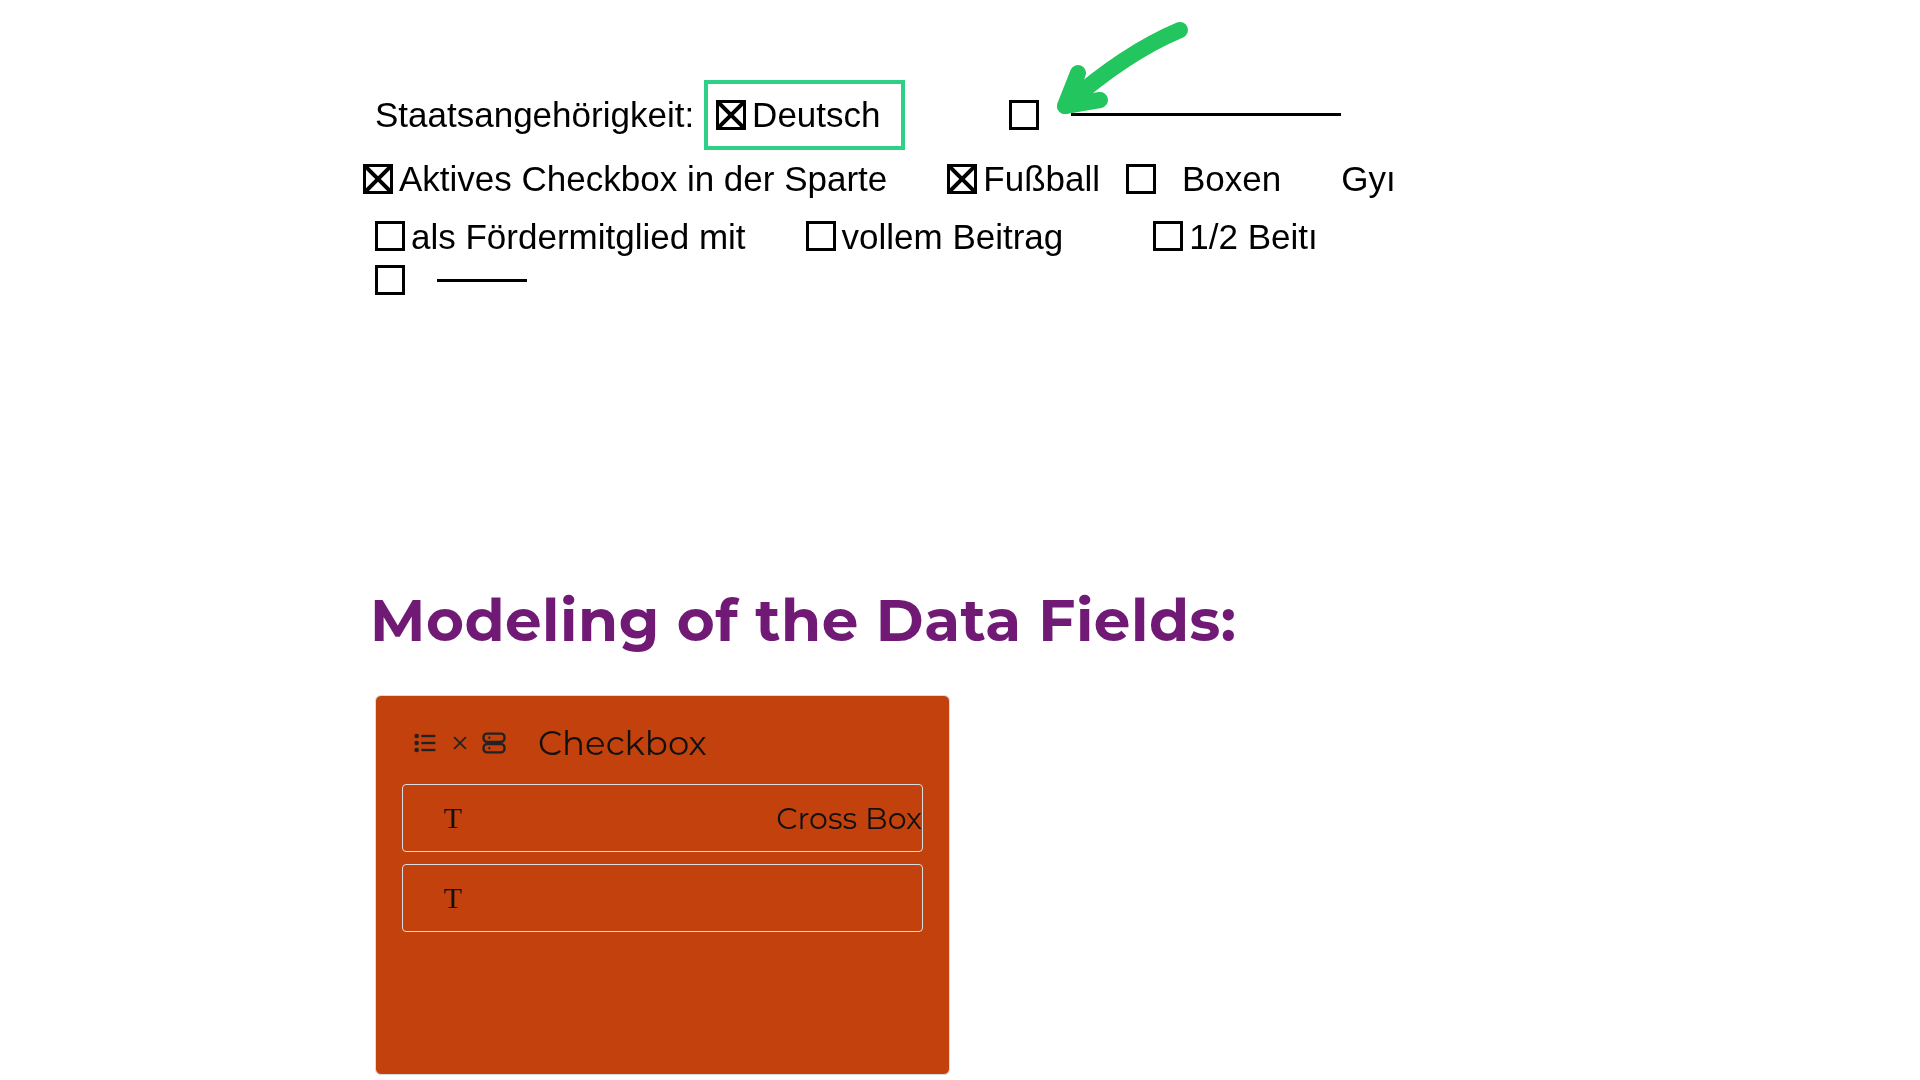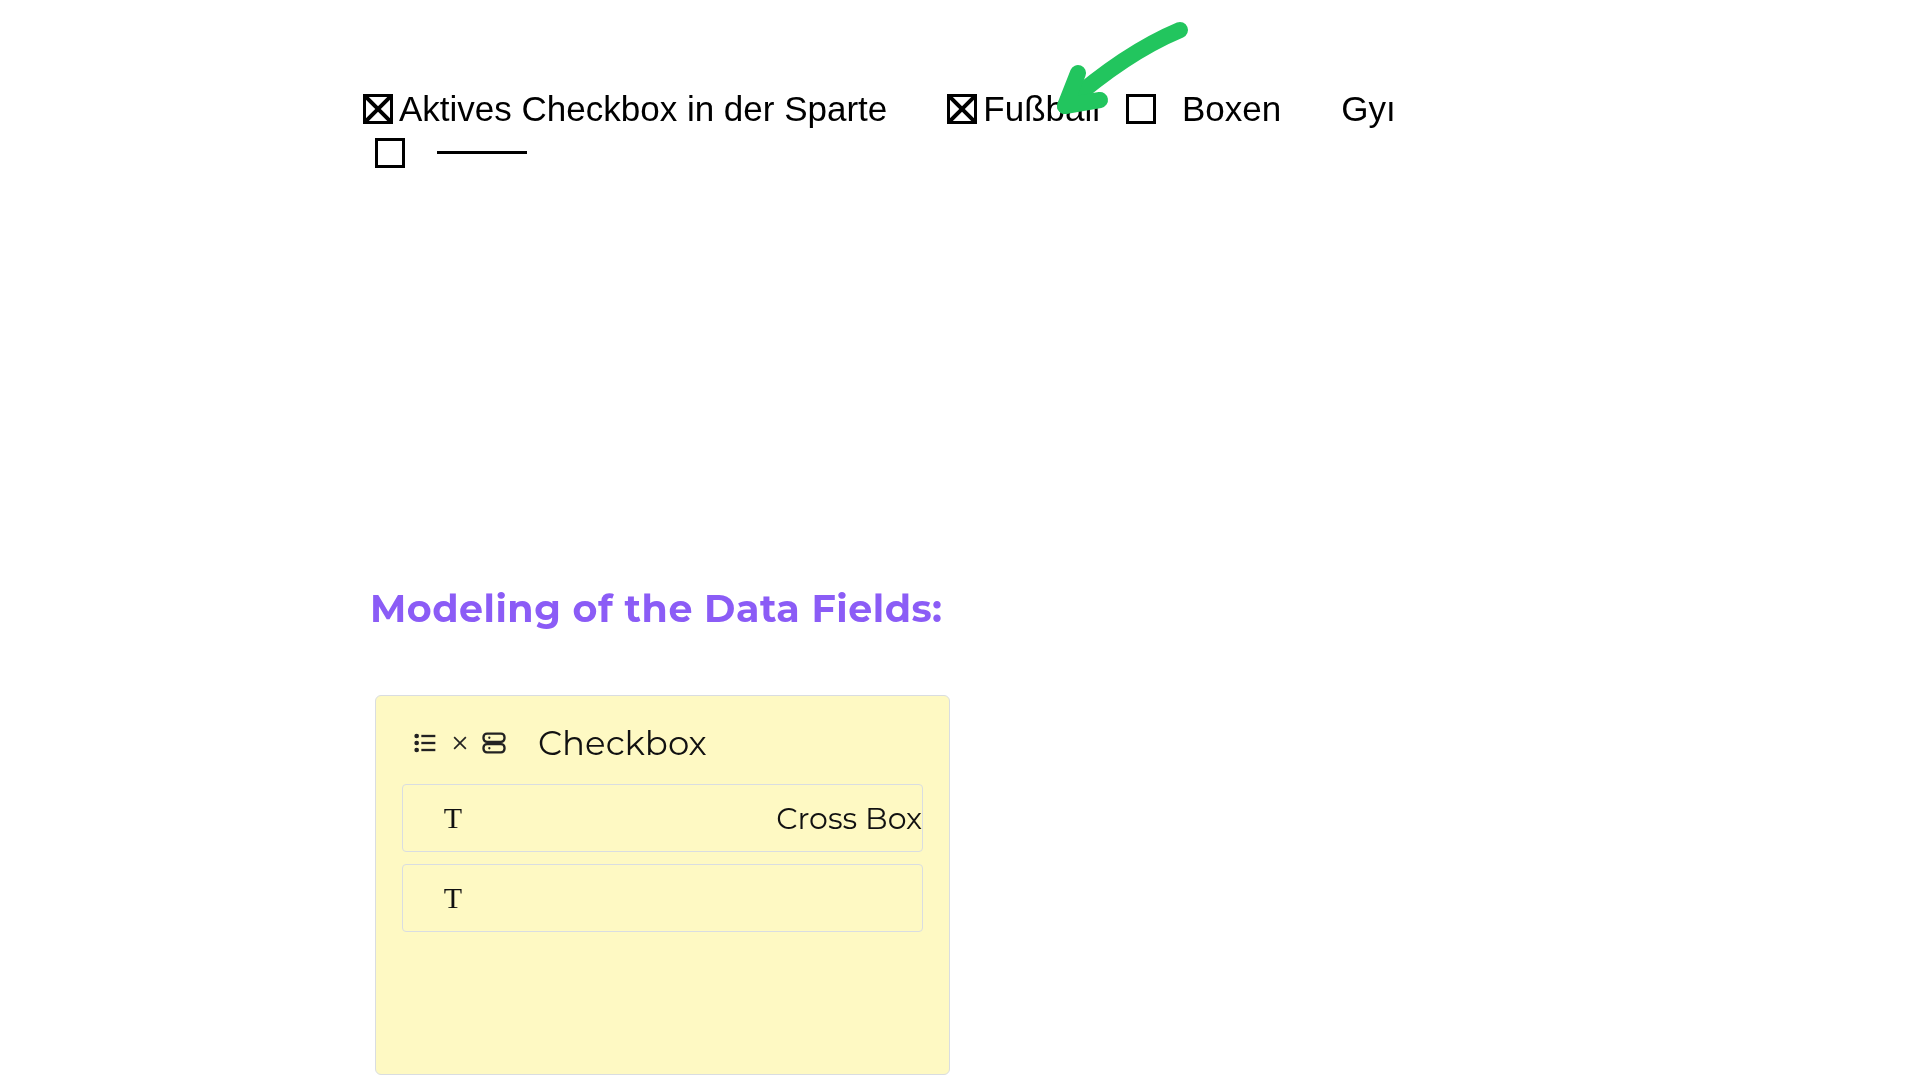--- a/index.html
+++ b/index.html
@@ -90,35 +90,35 @@
     pointer-events: none;
   }
 
   
   .heading {
     position: absolute;
     left: 370px;
     top: 585px;
     font-family: Montserrat, "Segoe UI", Arial, sans-serif;
     font-weight: 700;
-    font-size: 38px;
-    color: #8b5cf6;
+    font-size: 58px;
+    color: #701a75;
     letter-spacing: 0.5px;
   }
 
   
   .card {
     position: absolute;
     left: 375px;
     top: 695px;
     width: 575px;
     height: 380px;
     border: 1px solid #d9dde1;
     border-radius: 6px;
-    background: #fef9c3;
+    background: #c2410c;
     box-sizing: border-box;
     padding: 26px 26px 18px 26px;
     font-family: Montserrat, "Segoe UI", Arial, sans-serif;
   }
   .card-header {
     display: flex;
     align-items: center;
     gap: 30px;
     font-size: 34px;
     color: #111;
@@ -158,34 +158,55 @@
   
   svg.icon { width: 28px; height: 28px; stroke: #222; stroke-width: 2; fill: none; }
 </style>
 </head>
 <body>
 
 <div class="page">
 
   <div class="form-area">
 
+    <div class="form-row">
+      <span>Staatsangehörigkeit:</span>
+      <span class="hl">
+        <span class="cb checked"></span>
+        <span>Deutsch</span>
+      </span>
+      <span class="gap-l"></span>
+      <span class="cb"></span>
+      <span class="gap-s"></span>
+      <span class="blank" style="width:270px"></span>
+    </div>
 
     <div class="form-row row-indent-neg">
       <span class="cb checked"></span>
       <span>Aktives Checkbox in der Sparte</span>
       <span class="gap-m"></span>
       <span class="cb checked"></span>
       <span>Fußball</span>
       <span class="gap-s"></span>
       <span class="cb"></span>
       <span style="margin-left:20px">Boxen</span>
       <span class="gap-m"></span>
       <span>Gyı</span>
     </div>
 
+    <div class="form-row">
+      <span class="cb"></span>
+      <span>als Fördermitglied mit</span>
+      <span class="gap-m"></span>
+      <span class="cb"></span>
+      <span>vollem Beitrag</span>
+      <span class="gap-l"></span>
+      <span class="cb"></span>
+      <span>1/2 Beitı</span>
+    </div>
 
     <div class="form-row">
       <span class="cb"></span>
       <span class="gap-s"></span>
       <span class="blank" style="width:90px"></span>
     </div>
 
   </div>
 
   <svg class="arrow" style="left:1030px; top:18px;" width="170" height="110" viewBox="0 0 170 110">

